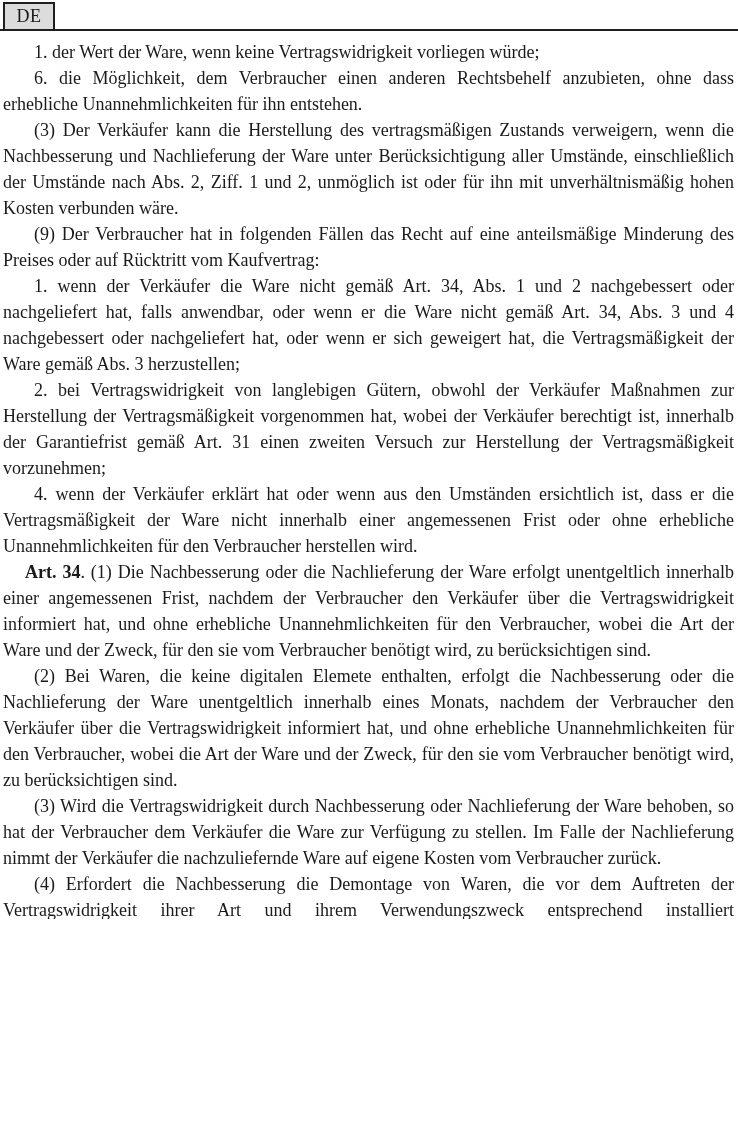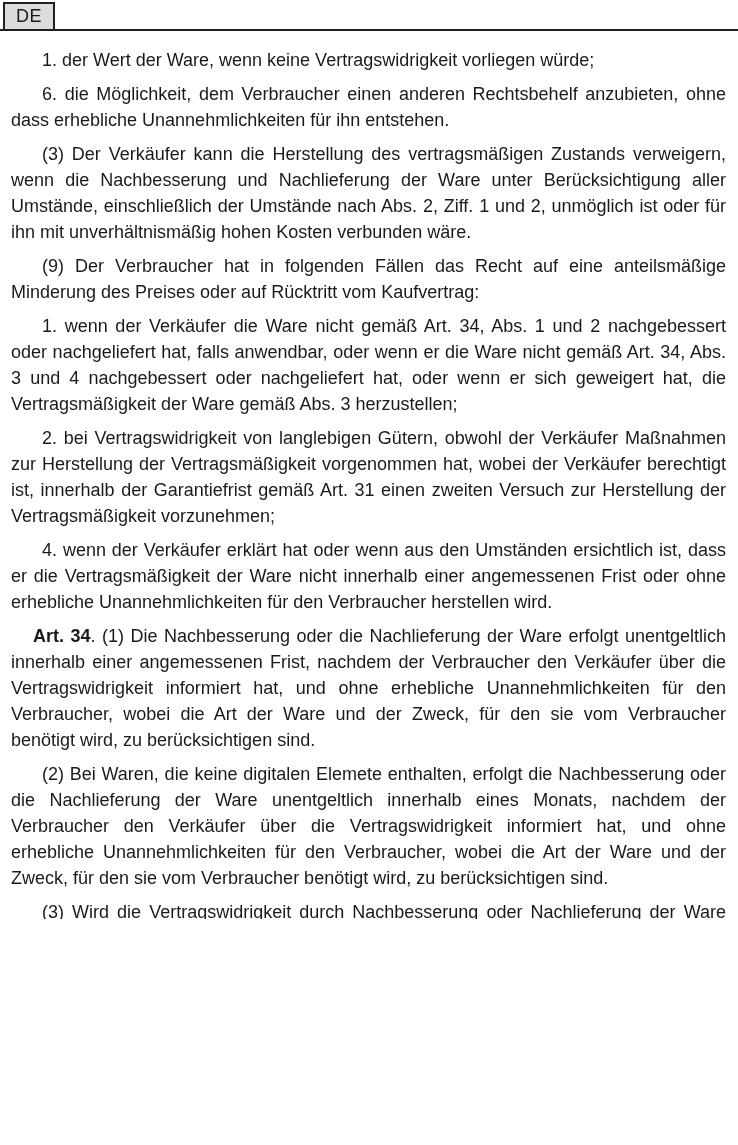--- a/index.html
+++ b/index.html
@@ -5,21 +5,21 @@
   html, body {
     margin: 0;
     padding: 0;
     background: #ffffff;
   }
   .page {
     position: relative;
     width: 738px;
     height: 919px;
     background: #ffffff;
-    font-family: Liberation Sans, sans-serif;
+    font-family: Liberation Serif, serif;
     color: #1a1a1a;
     overflow: hidden;
   }
   .header-rule {
     position: absolute;
     left: 0;
     top: 29px;
     width: 738px;
     height: 2px;
     background: #1f1f1f;
@@ -43,21 +43,21 @@
     position: absolute;
     left: 3px;
     top: 39px;
     width: 731px;
     max-height: 1066px;
     overflow: hidden;
     font-size: 18px;
     line-height: 26px;
   }
   .para {
-    margin: 8px;
+    margin: 0;
     text-indent: 31px;
     text-align: justify;
   }
   .para.article {
     text-indent: 22px;
   }
   .para.continues {
     text-align-last: justify;
   }
   .bold {

